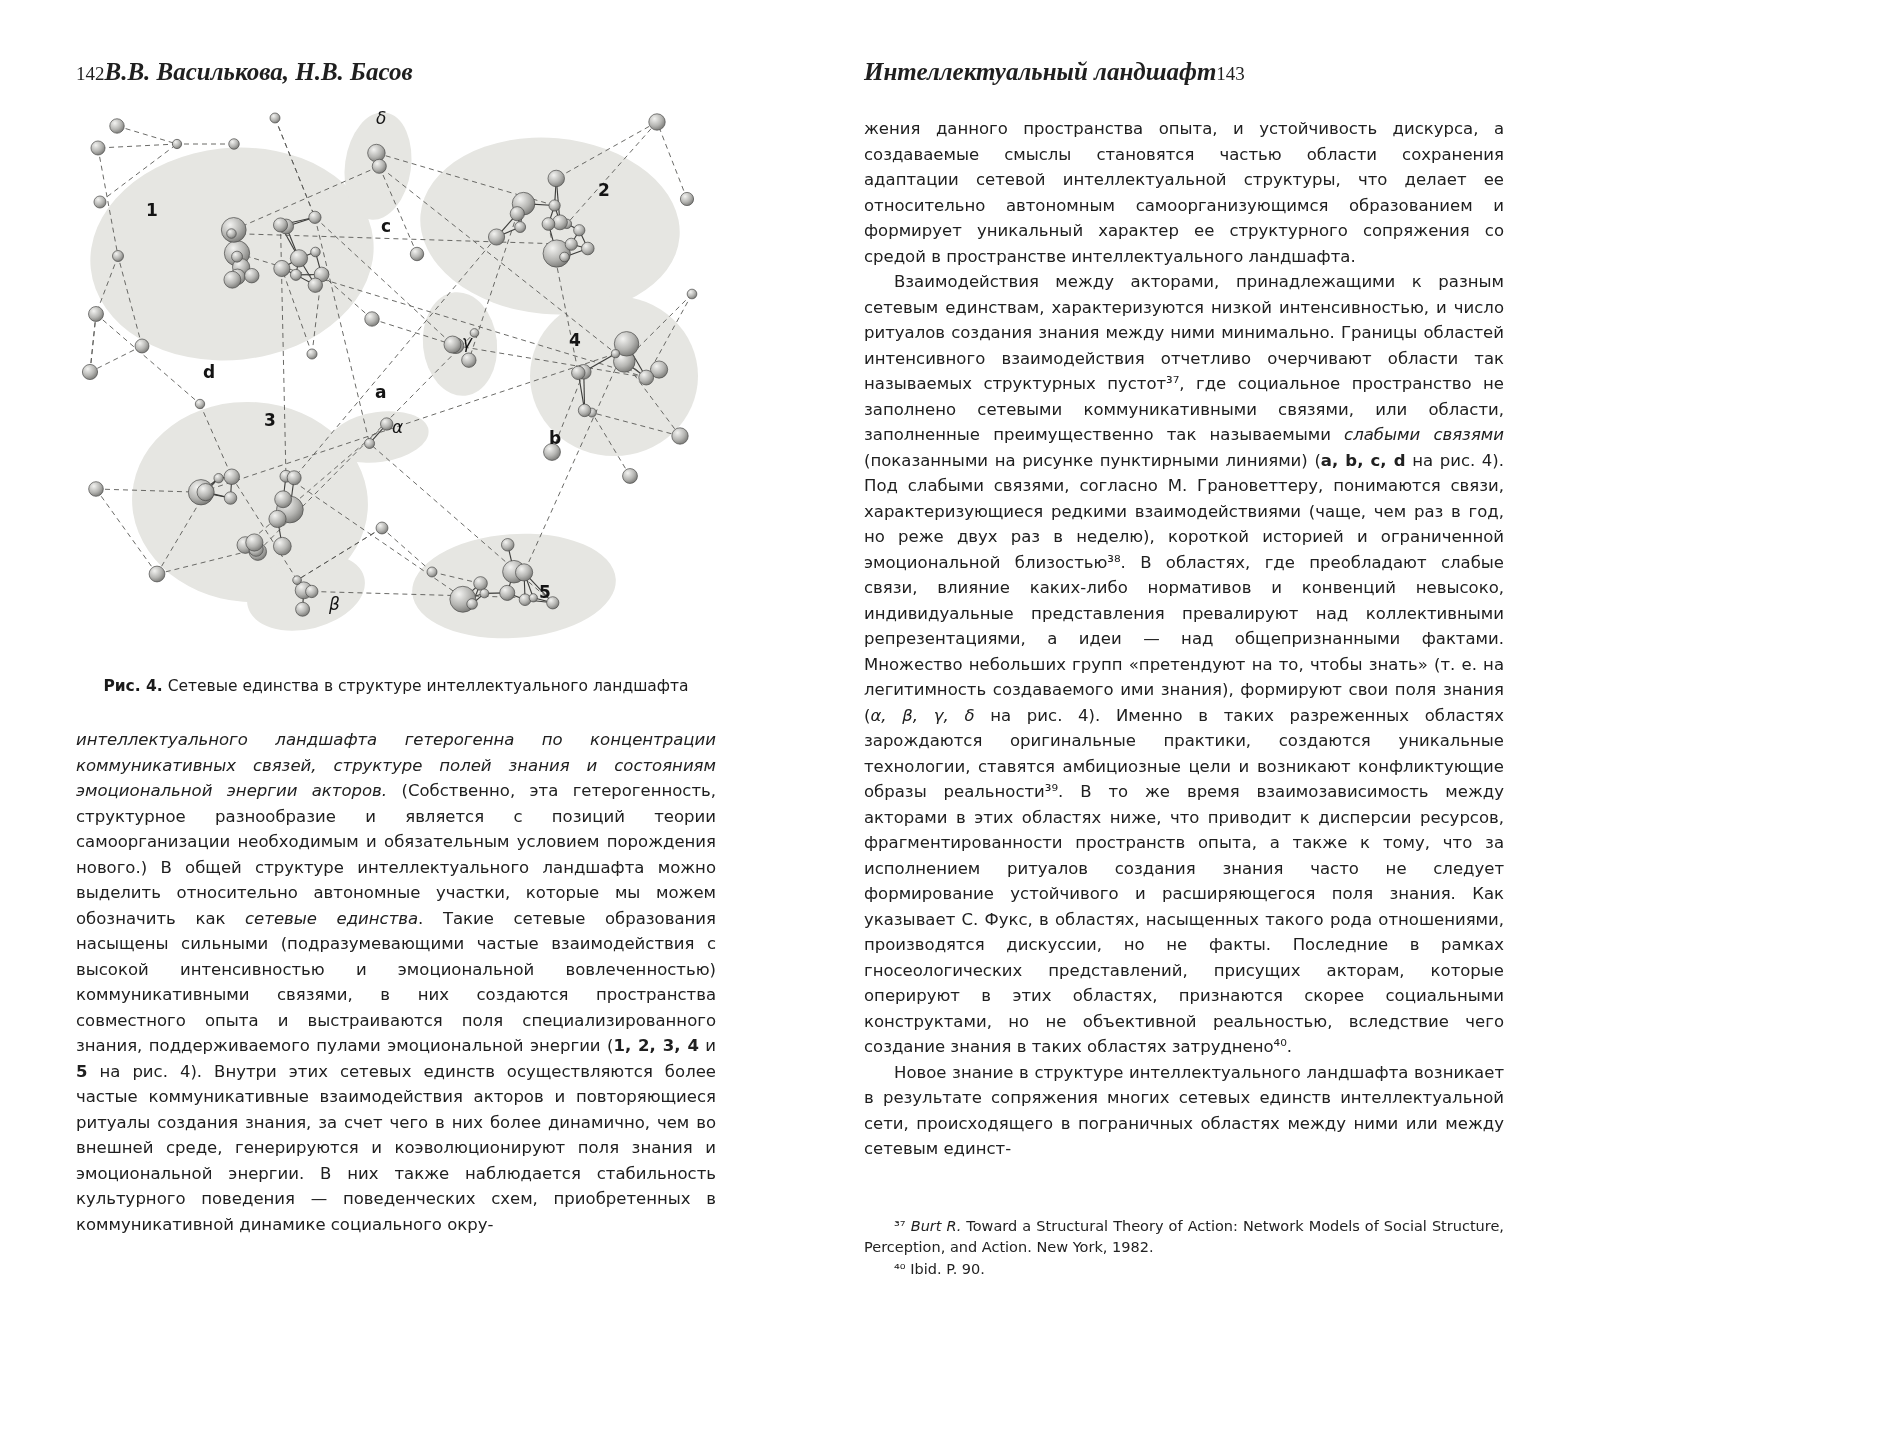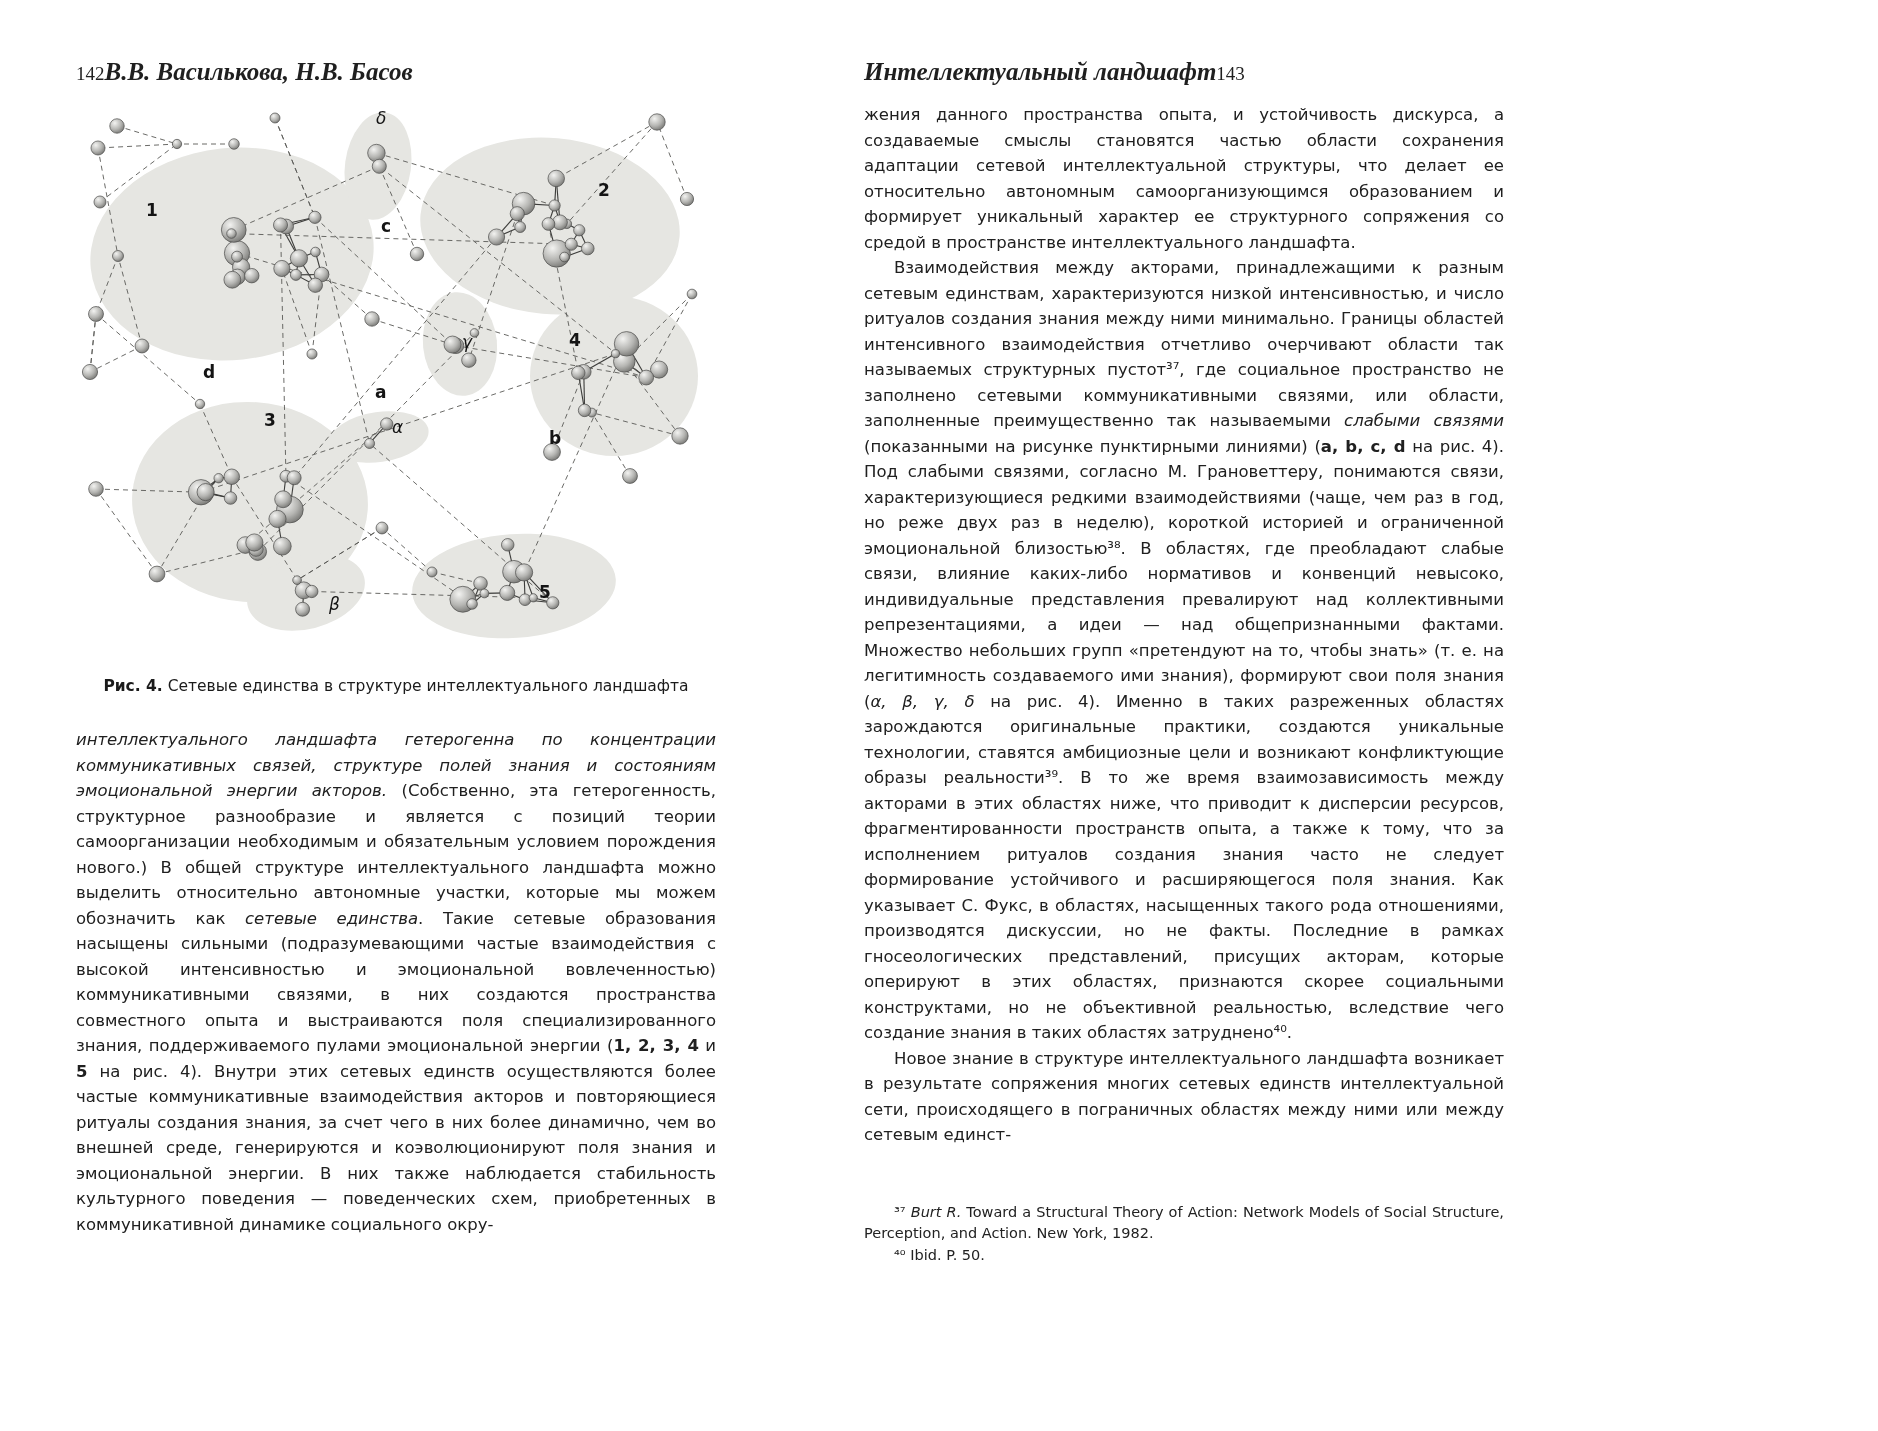--- a/index.html
+++ b/index.html
@@ -21,21 +21,21 @@
   .figure-wrap{margin:18px 0 0 4px;}
   .figure-caption{
     text-align:center;font-size:15.5px;margin:29px 0 0 0;color:#1b1b1b;
   }
   .figure-caption .cap-label{font-weight:bold;}
   p.body{
     margin:0;font-size:16.5px;line-height:25.5px;text-align:justify;
     color:#202020;
   }
   .page-left p.body{margin-top:32px;}
-  .page-right .bodyblock{margin-top:16px;}
+  .page-right .bodyblock{margin-top:30px;}
   p.indent{text-indent:30px;}
   .footnotes{margin-top:54px;}
   .footnotes p{
     margin:0;font-size:14.5px;line-height:21.5px;text-align:justify;
     text-indent:30px;color:#222;
   }
 </style>
 </head>
 <body>
 
@@ -360,17 +360,17 @@
     </div>
 
     <div class="bodyblock">
       <p class="body"><span>жения данного пространства опыта, и устойчивость дискурса, а создаваемые смыслы становятся частью области сохранения адаптации сетевой интеллектуальной структуры, что делает ее относительно автономным самоорганизующимся образованием и формирует уникальный характер ее структурного сопряжения со средой в пространстве интеллектуального ландшафта.</span></p>
       <p class="body indent"><span>Взаимодействия между акторами, принадлежащими к разным сетевым единствам, характеризуются низкой интенсивностью, и число ритуалов создания знания между ними минимально. Границы областей интенсивного взаимодействия отчетливо очерчивают области так называемых структурных пустот³⁷, где социальное пространство не заполнено сетевыми коммуникативными связями, или области, заполненные преимущественно так называемыми </span><span style="font-style: italic;">слабыми связями</span><span> (показанными на рисунке пунктирными линиями) (</span><span style="font-weight: bold;">a, b, c, d</span><span> на рис. 4). Под слабыми связями, согласно М. Грановеттеру, понимаются связи, характеризующиеся редкими взаимодействиями (чаще, чем раз в год, но реже двух раз в неделю), короткой историей и ограниченной эмоциональной близостью³⁸. В областях, где преобладают слабые связи, влияние каких-либо нормативов и конвенций невысоко, индивидуальные представления превалируют над коллективными репрезентациями, а идеи — над общепризнанными фактами. Множество небольших групп «претендуют на то, чтобы знать» (т. е. на легитимность создаваемого ими знания), формируют свои поля знания (</span><span style="font-style: italic;">α, β, γ, δ</span><span> на рис. 4). Именно в таких разреженных областях зарождаются оригинальные практики, создаются уникальные технологии, ставятся амбициозные цели и возникают конфликтующие образы реальности³⁹. В то же время взаимозависимость между акторами в этих областях ниже, что приводит к дисперсии ресурсов, фрагментированности пространств опыта, а также к тому, что за исполнением ритуалов создания знания часто не следует формирование устойчивого и расширяющегося поля знания. Как указывает С. Фукс, в областях, насыщенных такого рода отношениями, производятся дискуссии, но не факты. Последние в рамках гносеологических представлений, присущих акторам, которые оперируют в этих областях, признаются скорее социальными конструктами, но не объективной реальностью, вследствие чего создание знания в таких областях затруднено⁴⁰.</span></p>
       <p class="body indent"><span>Новое знание в структуре интеллектуального ландшафта возникает в результате сопряжения многих сетевых единств интеллектуальной сети, происходящего в пограничных областях между ними или между сетевым единст-</span></p>
     </div>
 
     <div class="footnotes">
       <p><span>³⁷ </span><span style="font-style: italic;">Burt R.</span><span> Toward a Structural Theory of Action: Network Models of Social Structure, Perception, and Action. New York, 1982.</span></p>
-      <p><span>⁴⁰ Ibid. P. 50.</span></p>
+      <p><span>⁴⁰ Ibid. P. 90.</span></p>
     </div>
   </div>
 
 </div>
 
 </body></html>

